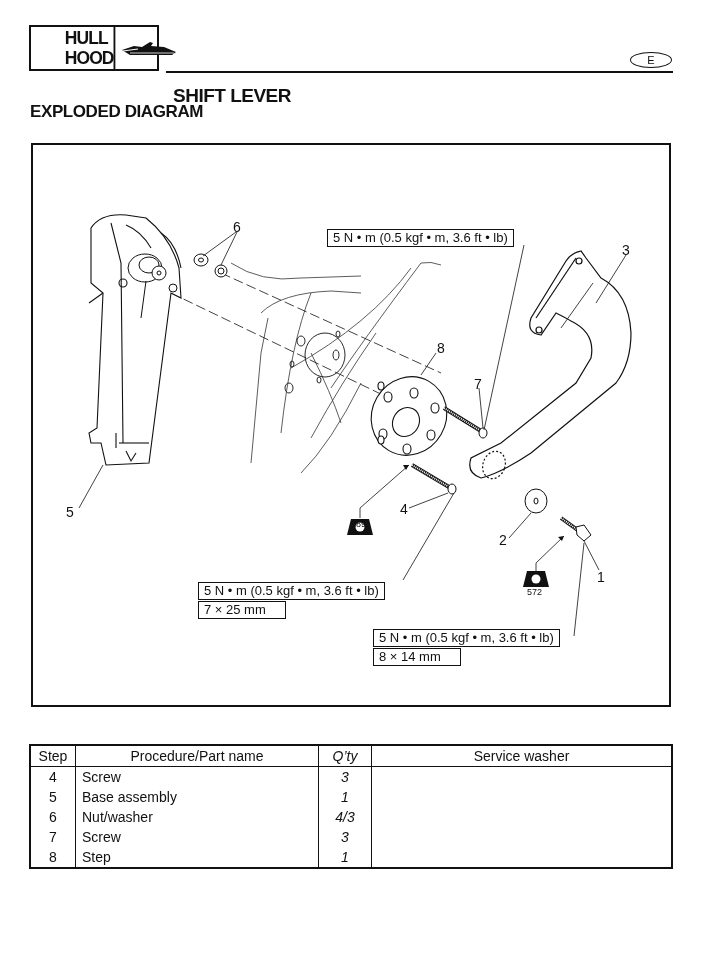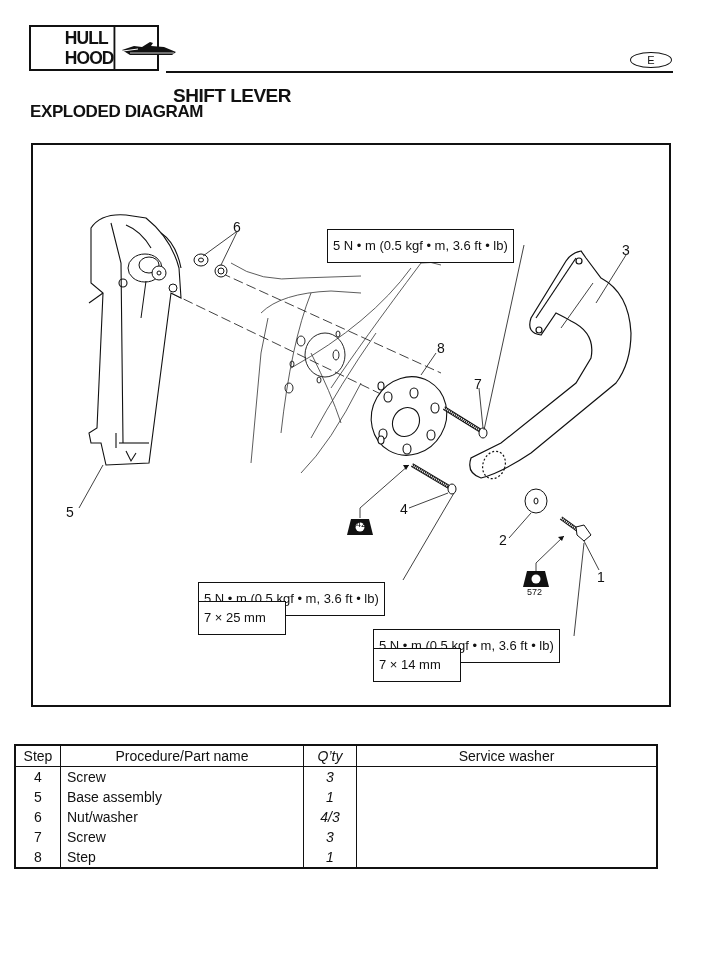--- a/index.html
+++ b/index.html
@@ -12,26 +12,26 @@
   .sect-icon { flex: 1; display: flex; align-items: center; justify-content: center; }
   .page-title { left: 173px; top: 45px; font-weight: bold; font-size: 19px; letter-spacing: -0.5px; margin-top: 40px; }
   .title-rule { left: 166px; top: 71px; width: 507px; height: 2px; background: #111; }
   .lang-badge { left: 630px; top: 52px; width: 40px; height: 14px; border: 1.2px solid #111; border-radius: 50%; font-size: 11px; line-height: 14px; text-align: center; box-sizing: content-box; }
   .section-heading { left: 30px; top: 102px; font-weight: bold; font-size: 17px; letter-spacing: -0.4px; }
 
   
   .diagram-frame { left: 31px; top: 143px; width: 640px; height: 564px; border: 2px solid #111; box-sizing: border-box; }
   .diagram-svg { left: 31px; top: 143px; width: 640px; height: 564px; }
 
-  .torque-box { border: 1.5px solid #111; background: #fff; font-size: 13px; line-height: 16px; padding: 8px 5px; white-space: nowrap; box-sizing: border-box; }
+  .torque-box { border: 1.5px solid #111; background: #fff; font-size: 13px; line-height: 16px; padding: 0 5px; white-space: nowrap; box-sizing: border-box; }
   .callout { font-size: 14px; line-height: 14px; }
   .lt-label { font-size: 9px; }
 
   
-  table.parts { position: absolute; left: 14px; top: 744px; width: 644px; border-collapse: collapse; border: 2px solid #111; font-size: 14px; }
+  table.parts { position: absolute; left: 29px; top: 744px; width: 644px; border-collapse: collapse; border: 2px solid #111; font-size: 14px; }
   table.parts th { font-weight: normal; border-bottom: 1.5px solid #111; border-left: 1.5px solid #111; padding: 0 4px; height: 20px; line-height: 18px; }
   table.parts th:first-child { border-left: none; }
   table.parts td { border-left: 1.5px solid #111; padding: 0 6px; height: 20px; line-height: 20px; }
   table.parts td:first-child { border-left: none; text-align: center; }
   .c-step { width: 36px; }
   .c-name { width: 234px; }
   .c-qty { width: 40px; text-align: center; font-style: italic; }
   .c-sp { text-align: left; }
 </style>
 </head>
@@ -193,30 +193,30 @@
 
 <div class="abs callout" style="left:233px;top:220px">6</div>
 <div class="abs callout" style="left:622px;top:243px">3</div>
 <div class="abs callout" style="left:437px;top:341px">8</div>
 <div class="abs callout" style="left:474px;top:377px">7</div>
 <div class="abs callout" style="left:66px;top:505px">5</div>
 <div class="abs callout" style="left:400px;top:502px">4</div>
 <div class="abs callout" style="left:499px;top:533px">2</div>
 <div class="abs callout" style="left:597px;top:570px">1</div>
 
-<div class="abs lt-label" style="left:351px;top:519px">242</div>
+<div class="abs lt-label" style="left:351px;top:519px">189</div>
 <div class="abs lt-label" style="left:527px;top:587px">572</div>
 
 <div class="abs torque-box" style="left:327px;top:229px">5 N • m (0.5 kgf • m, 3.6 ft • lb)</div>
 
 <div class="abs torque-box" style="left:198px;top:582px">5 N • m (0.5 kgf • m, 3.6 ft • lb)</div>
 <div class="abs torque-box" style="left:198px;top:601px;width:88px">7 × 25 mm</div>
 
 <div class="abs torque-box" style="left:373px;top:629px">5 N • m (0.5 kgf • m, 3.6 ft • lb)</div>
-<div class="abs torque-box" style="left:373px;top:648px;width:88px">7 × 14 mm</div>
+<div class="abs torque-box" style="left:373px;top:648px;width:88px">8 × 14 mm</div>
 
 <table class="parts">
   <thead>
     <tr>
       <th class="c-step">Step</th>
       <th class="c-name">Procedure/Part name</th>
       <th class="c-qty">Q’ty</th>
       <th class="c-sp" style="text-align:center">Service washer</th>
     </tr>
   </thead>

